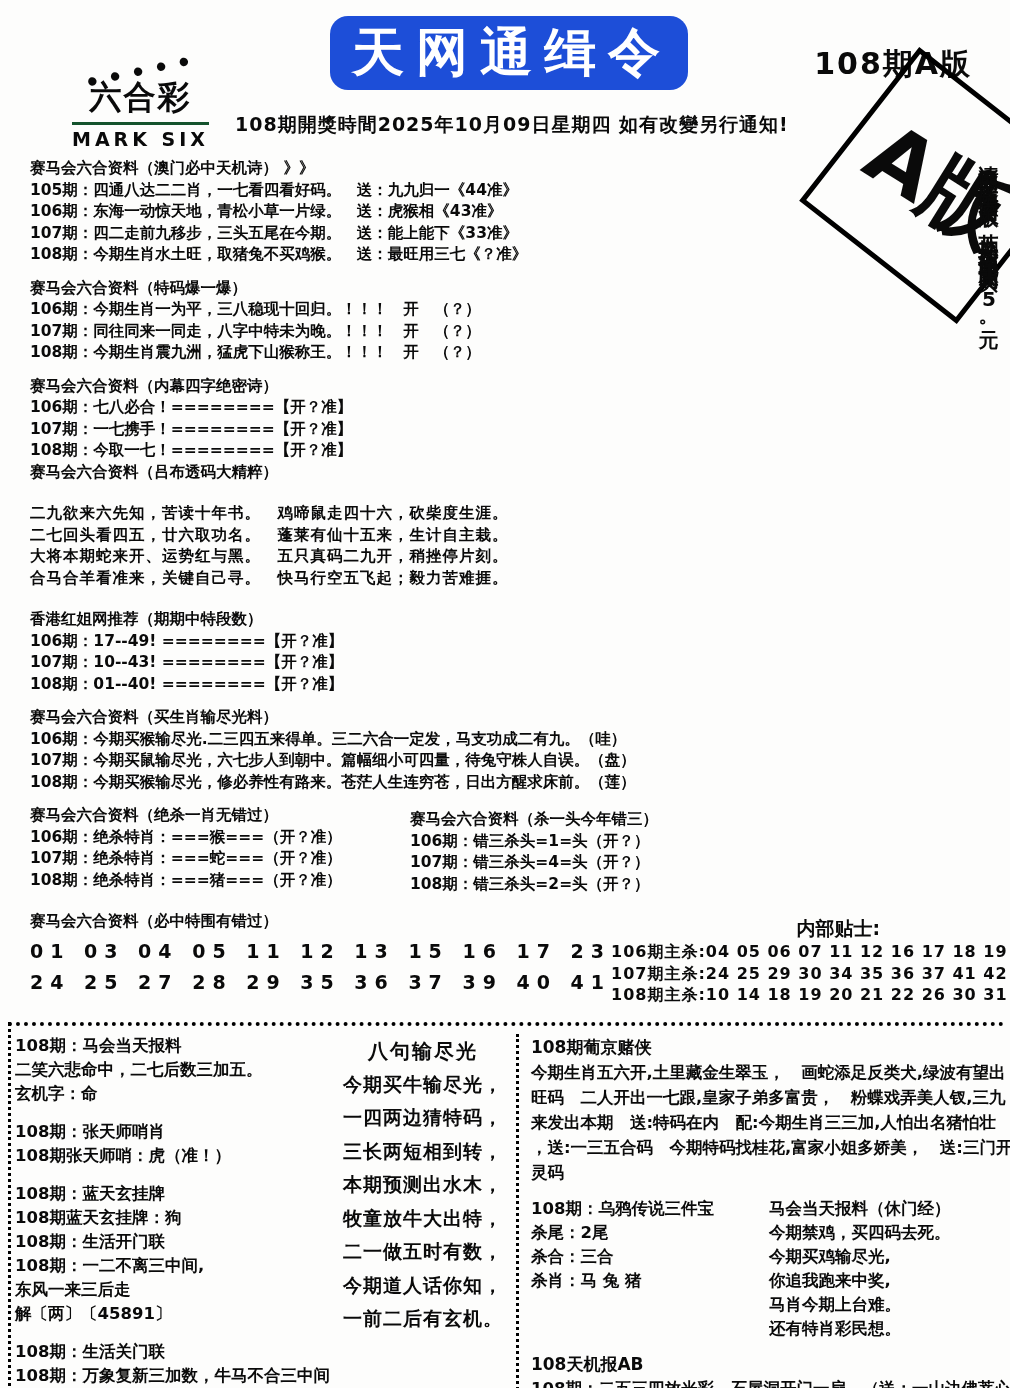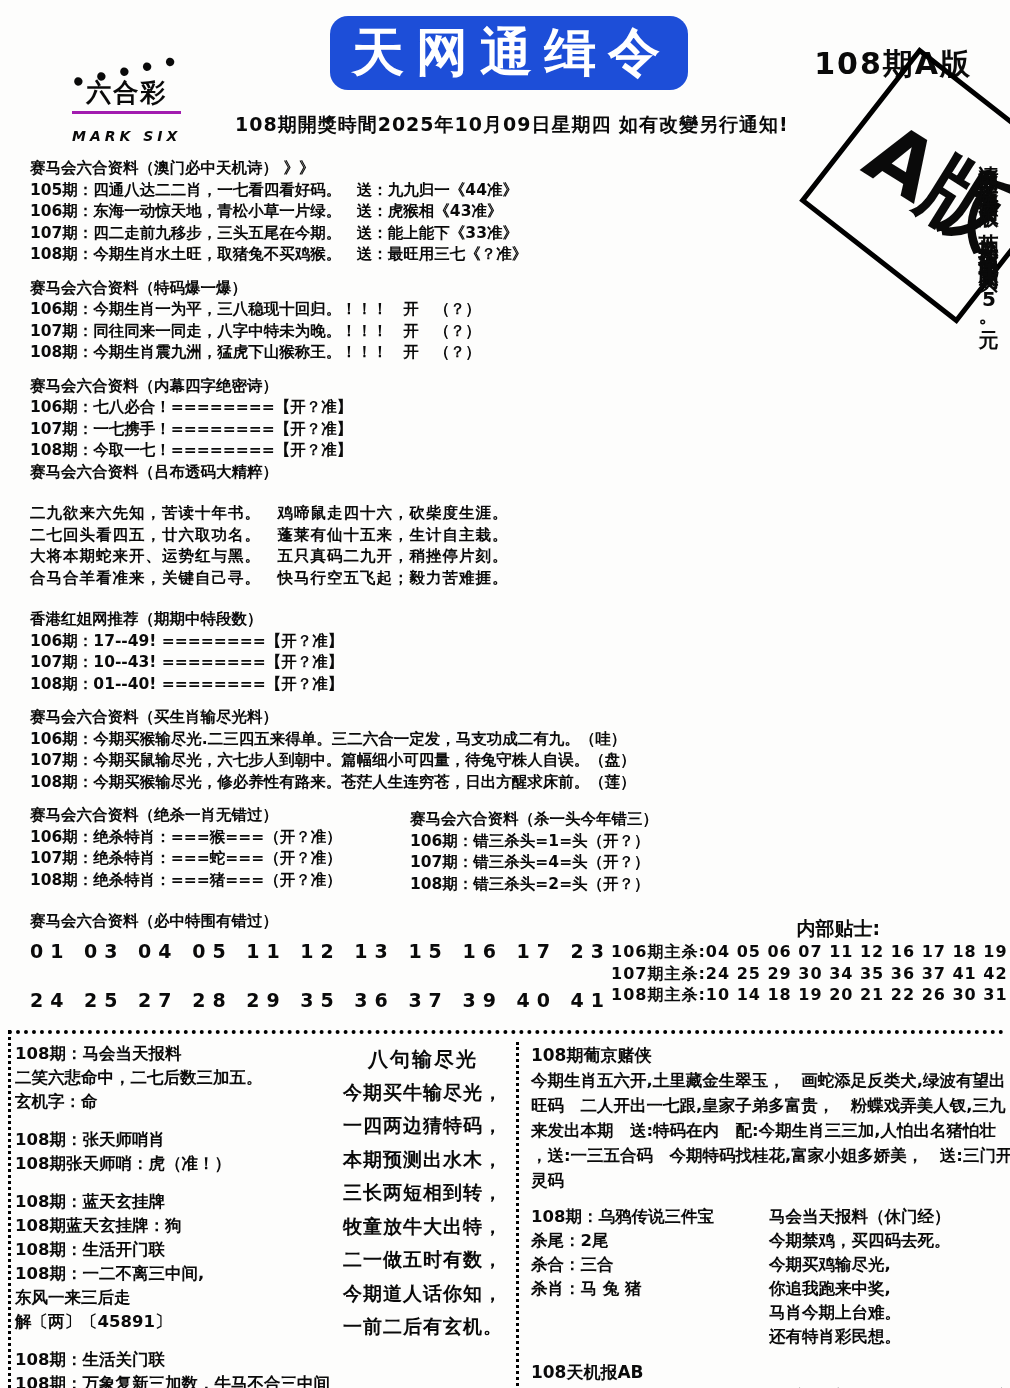--- a/index.html
+++ b/index.html
@@ -12,38 +12,38 @@
   .header{position:relative;height:158px;}
   .masthead{
     position:absolute;left:330px;top:16px;background:#1d4ed8;color:#fff;
     font-size:52px;font-weight:900;letter-spacing:12px;padding:10px 16px 12px 22px;
     border-radius:18px;line-height:1;
   }
   .edition{position:absolute;right:38px;top:16px;font-size:30px;letter-spacing:2px;margin-top:28px;}
   .notice{position:absolute;left:235px;top:112px;font-size:19px;letter-spacing:1px;}
   .marksix{position:absolute;left:72px;top:66px;text-align:center;}
   .marksix .dots{font-size:11px;letter-spacing:5px;line-height:10px;transform:rotate(-12deg);}
-  .marksix .cn{font-size:25px;border-bottom:3px solid #a21caf;padding:0 6px 2px;letter-spacing:2px;}
-  .marksix .en{font-size:14px;letter-spacing:4px;margin-top:14px;font-style:italic;}
+  .marksix .cn{font-size:32px;border-bottom:3px solid #14532d;padding:0 6px 2px;letter-spacing:2px;}
+  .marksix .en{font-size:19px;letter-spacing:4px;margin-top:3px;}
   .stamp{
     position:absolute;right:-28px;top:88px;width:190px;height:185px;
     border:5px solid #000;transform:rotate(38deg);z-index:0;
     display:flex;align-items:center;justify-content:center;
   }
   .stamp span{font-size:84px;font-weight:900;transform:rotate(-6deg);}
   
   .main{display:flex;padding-left:30px;position:relative;z-index:1;}
   .leftcol{flex:0 0 655px;}
   .sec{margin-bottom:12px;}
   .ln,.hd{font-size:15.5px;line-height:21.5px;white-space:nowrap;}
   .poem .ln{letter-spacing:1px;}
   .pair{display:flex;}
   .pair .pl{flex:0 0 380px;}
   .pair .pr{flex:1;padding-top:4px;}
-  .numrows .row{font-size:19px;letter-spacing:7px;line-height:27px;white-space:nowrap;margin-top:22px;}
+  .numrows .row{font-size:19px;letter-spacing:7px;line-height:27px;white-space:nowrap;margin-top:4px;}
   .neibu-title{font-size:19px;text-align:center;line-height:26px;}
   .neibu .ln{font-size:16px;letter-spacing:1px;}
   .vstrip{
     position:absolute;right:8px;top:150px;height:800px;
     writing-mode:vertical-rl;text-orientation:upright;
     font-size:20px;letter-spacing:3px;line-height:26px;
   }
   
   .bottom{
     margin:4px 6px 0 8px;border-top:4px dotted #000;border-bottom:4px dotted #000;
@@ -188,22 +188,22 @@
         <div class="b-ln">108期：生活关门联</div>
         <div class="b-ln">108期：万象复新三加数，牛马不合三中间</div>
 
       </div>
     </div>
 
     <div class="bcol2">
       <div class="ttl">八句输尽光</div>
       <div class="b-ln">今期买牛输尽光，</div>
       <div class="b-ln">一四两边猜特码，</div>
+      <div class="b-ln">三长两短相到转，</div>
       <div class="b-ln">本期预测出水木，</div>
-      <div class="b-ln">三长两短相到转，</div>
       <div class="b-ln">牧童放牛大出特，</div>
       <div class="b-ln">二一做五时有数，</div>
       <div class="b-ln">今期道人话你知，</div>
       <div class="b-ln">一前二后有玄机。</div>
     </div>
 
     <div class="bcol3">
       <div class="ttl">108期葡京赌侠</div>
       <div class="para">
         <div class="b-ln">今期生肖五六开,土里藏金生翠玉，　画蛇添足反类犬,绿波有望出</div>

